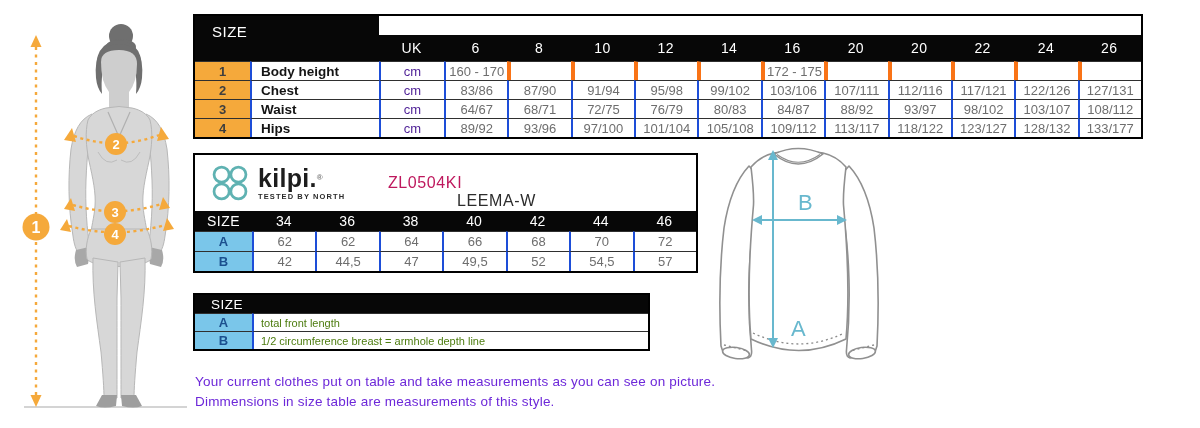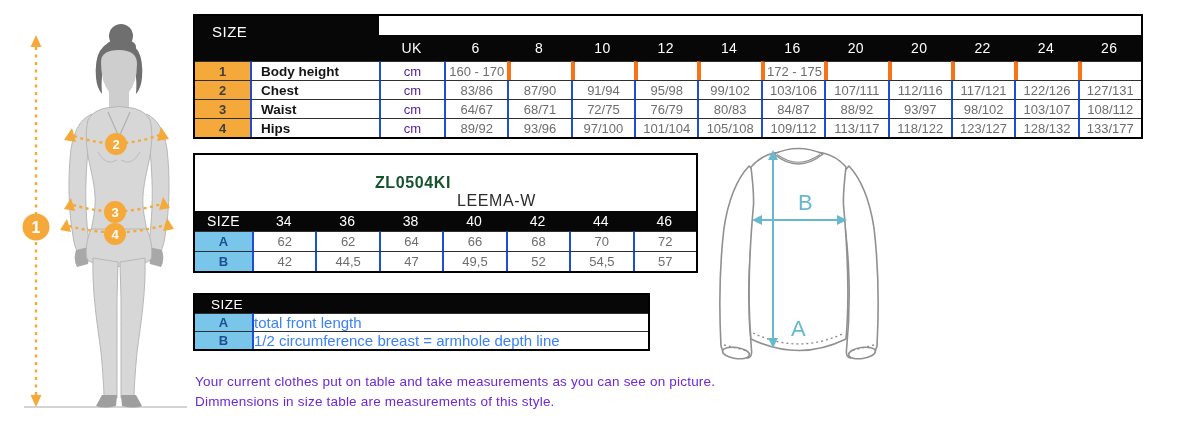--- a/index.html
+++ b/index.html
@@ -28,31 +28,31 @@
   
   .prod-table{position:absolute;left:193px;top:153px;width:505px;height:120px;
     display:grid;grid-template-columns:57px repeat(7,1fr);
     grid-template-rows:56px 20px 20px 20px;border:2px solid #000;background:#fff;}
   .logo-row{grid-column:1/-1;position:relative;background:#fff;}
   .brand-wrap{position:absolute;left:14px;top:7px;display:flex;align-items:center;}
   .brand-text{margin-left:7px;}
   .brand-name{font-size:25px;font-weight:bold;color:#1d1d1d;line-height:26px;letter-spacing:.3px;}
   .brand-reg{font-size:8px;color:#777;vertical-align:top;}
   .brand-tag{font-size:7.5px;font-weight:bold;color:#2b2b2b;letter-spacing:1.1px;margin-top:1px;}
-  .prod-code{position:absolute;left:180px;top:19px;font-size:16px;color:#14532d;letter-spacing:.6px;font-weight:700;}
+  .prod-code{position:absolute;left:193px;top:19px;font-size:16px;color:#be185d;letter-spacing:.6px;font-weight:400;}
   .prod-name{position:absolute;left:262px;top:37px;font-size:16px;color:#2c2c2c;letter-spacing:.6px;font-weight:500;}
   .key-cell{background:#7AC6EA;color:#1B4F8E;font-weight:bold;font-size:13px;}
 
   
   .legend-table{position:absolute;left:193px;top:293px;width:457px;height:58px;
     display:grid;grid-template-columns:57px 1fr;grid-template-rows:18px 18px 18px;
     border:2px solid #000;background:#fff;}
   .legend-hdr{grid-column:1/-1;background:#070707;color:#fff;display:flex;align-items:center;
     padding-left:16px;font-size:13.5px;letter-spacing:.5px;font-weight:500;}
-  .desc-cell{justify-content:flex-start;color:#3b82f6;font-size:15px;}
+  .desc-cell{justify-content:flex-start;padding-left:7px;color:#4d7c0f;font-size:11px;}
 
   
   .footer-note{position:absolute;left:195px;top:372px;color:#6d28d9;font-size:13.5px;
     line-height:20px;letter-spacing:.2px;}
 
   svg text{font-family:"Liberation Sans",sans-serif;}
 </style>
 </head>
 <body>
 
@@ -251,20 +251,34 @@
     <div class="cell bl bt">109/112</div>
     <div class="cell bl bt">113/117</div>
     <div class="cell bl bt">118/122</div>
     <div class="cell bl bt">123/127</div>
     <div class="cell bl bt">128/132</div>
     <div class="cell bl bt">133/177</div>
   </div>
 
   <div class="prod-table">
     <div class="logo-row">
+      <div class="brand-wrap">
+        <svg width="42" height="42" viewBox="0 0 40 40">
+          <g fill="none" stroke="#5FB2B2" stroke-width="2.6">
+            <circle cx="12" cy="12" r="7.2"></circle>
+            <circle cx="28" cy="12" r="7.2"></circle>
+            <circle cx="12" cy="28" r="7.2"></circle>
+            <circle cx="28" cy="28" r="7.2"></circle>
+          </g>
+        </svg>
+        <div class="brand-text">
+          <div class="brand-name"><span>kilpi.</span><span class="brand-reg">®</span></div>
+          <div class="brand-tag">TESTED BY NORTH</div>
+        </div>
+      </div>
       <div class="prod-code">ZL0504KI</div>
       <div class="prod-name">LEEMA-W</div>
     </div>
 
     <div class="cell hdr" style="font-size:14px;letter-spacing:.5px;">SIZE</div>
     <div class="cell hdr" style="font-size:14px;">34</div>
     <div class="cell hdr" style="font-size:14px;">36</div>
     <div class="cell hdr" style="font-size:14px;">38</div>
     <div class="cell hdr" style="font-size:14px;">40</div>
     <div class="cell hdr" style="font-size:14px;">42</div>

